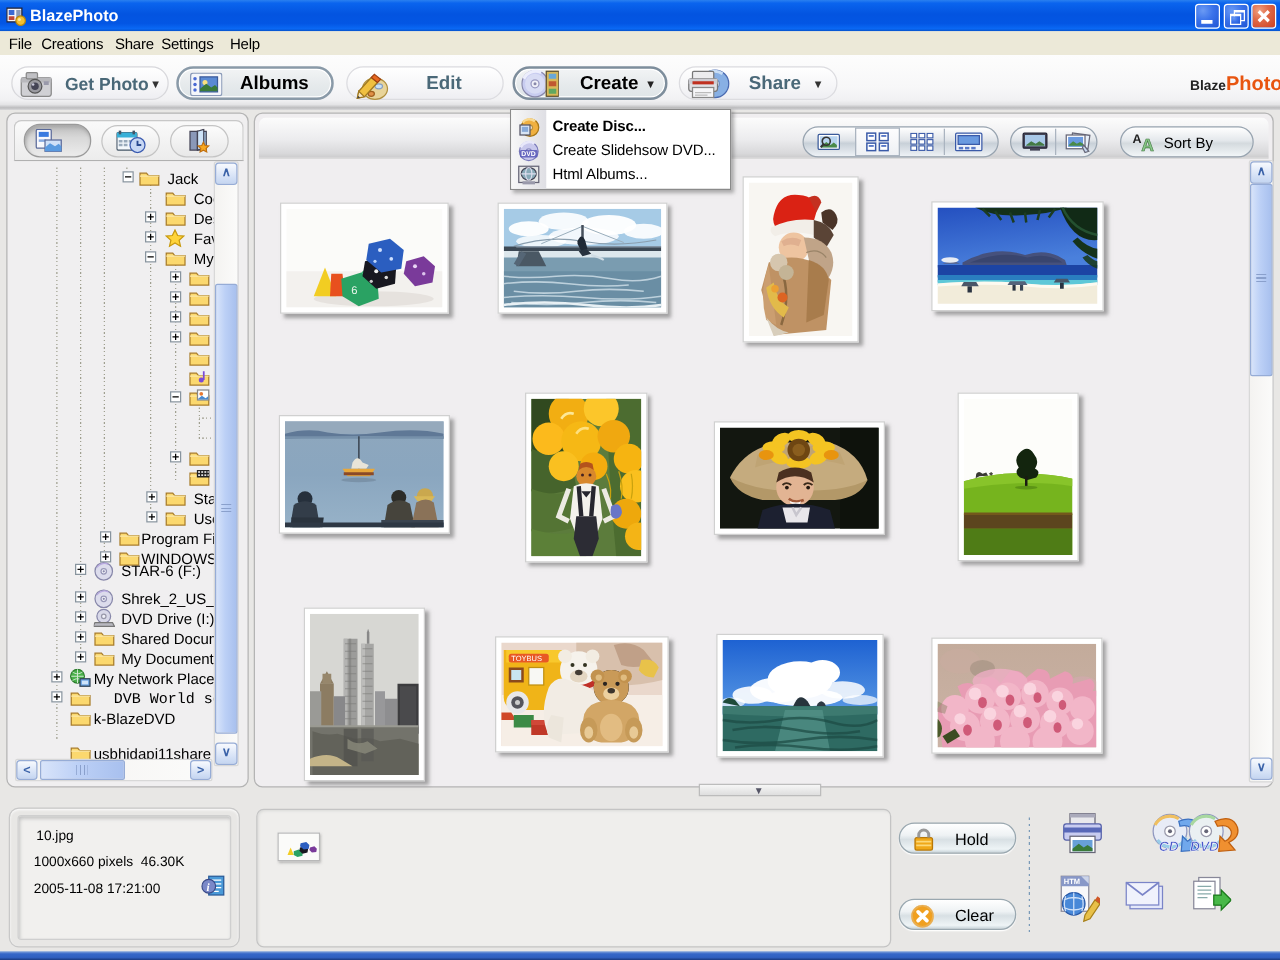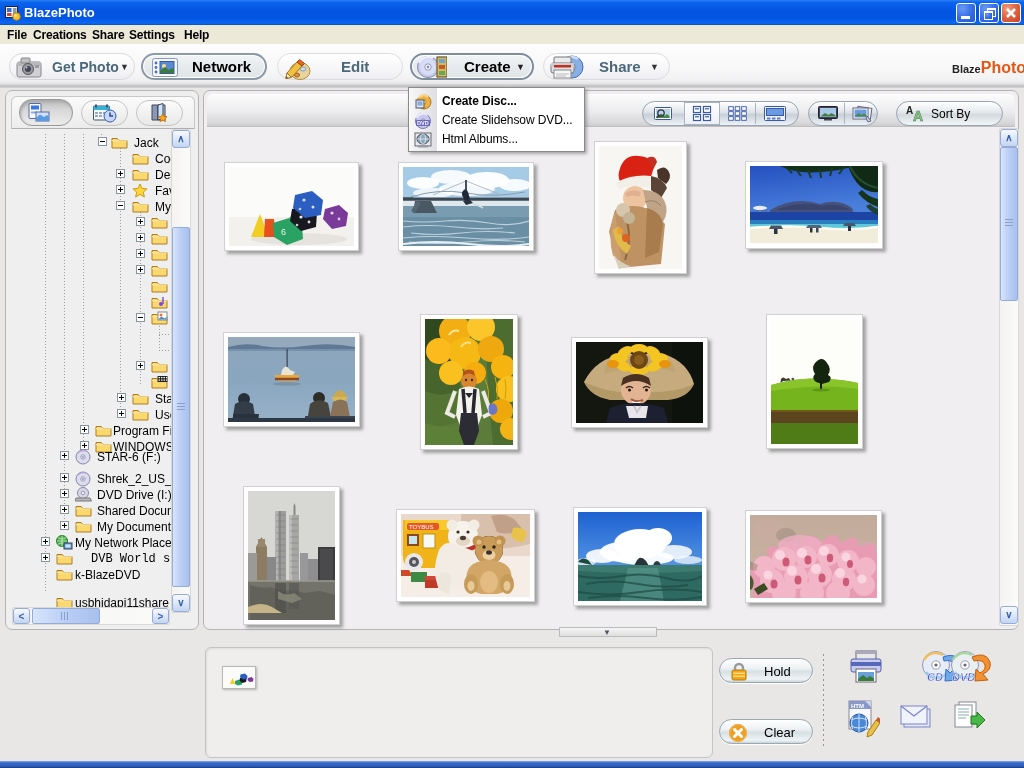--- a/index.html
+++ b/index.html
@@ -7,21 +7,21 @@
  font-family:"Liberation Sans",sans-serif;background:#e8e7e5;}
 .abs{position:absolute;}
 #titlebar{left:0;top:0;width:1024px;height:25px;
  background:linear-gradient(to bottom,#2a80f0 0%,#0a64ee 10%,#0354e0 45%,#0356e4 75%,#0a68f4 92%,#0551c8 100%);}
 #titletext{left:24px;top:5px;color:#fff;font-size:13px;font-weight:bold;}
 .tbtn{top:3px;width:20px;height:20px;border-radius:3px;border:1px solid #fff;box-sizing:border-box;}
 .tbtn.min,.tbtn.max{background:radial-gradient(circle at 30% 25%,#6a9af4 0%,#3a72ea 45%,#1f55d4 100%);}
 .tbtn.close{background:radial-gradient(circle at 30% 25%,#f0a080 0%,#e06a48 40%,#cc4024 100%);}
 .tbtn span{position:absolute;color:#fff;}
 #menubar{left:0;top:25px;width:1024px;height:19px;background:#ece9d8;font-size:12px;color:#000;letter-spacing:-0.2px;}
-#menubar span{position:absolute;top:3px;font-weight:bold;}
+#menubar span{position:absolute;top:3px;}
 #toolbar{left:0;top:44px;width:1024px;height:44px;
  background:linear-gradient(to bottom,#fdfdfd 0%,#f7f7f8 60%,#f1f1f3 82%,#e4e4e6 90%,#bcbcbe 96%,#d8d8da 100%);}
 .toolbtn{top:53px;height:27px;border-radius:14px;box-sizing:border-box;}
 #leftpanel{left:5px;top:90px;width:194px;height:540px;background:#f0eff0;
  border:1px solid #b4b4b4;border-radius:7px;box-sizing:border-box;}
 #rightpanel{left:203px;top:90px;width:816px;height:540px;background:#f0eef0;
  border:1px solid #b4b4b4;border-radius:7px;box-sizing:border-box;}
 #gridtopbar{left:3px;top:3px;width:808px;height:32px;border-radius:6px 6px 0 0;
  background:linear-gradient(to bottom,#fcfcfc,#ececee 55%,#d8d8da 90%,#cccccd);border-bottom:1px solid #c0c0c0;}
 #gridarea{left:3px;top:36px;width:808px;height:500px;background:#f0eef0;}
@@ -93,21 +93,21 @@
 </div>
 <div class="abs" id="toolbar"></div>
 
 <div class="abs toolbtn" style="left:9px;width:126px;background:linear-gradient(#ffffff,#f6f6f8 60%,#eeeef2);border:1px solid #d8d8dc;"></div>
 <div class="abs toolbtn" style="left:141px;width:126px;background:linear-gradient(#f2f4f5,#e6eaec 55%,#dfe5e8);border:2px solid #8a9aa8;box-shadow:inset 0 0 0 1px #fff;"></div>
 <div class="abs toolbtn" style="left:277px;width:126px;background:linear-gradient(#ffffff,#f6f6f8 60%,#eeeef2);border:1px solid #dcdce0;"></div>
 <div class="abs toolbtn" style="left:410px;width:124px;background:linear-gradient(#f2f4f5,#e6eaec 55%,#dfe5e8);border:2px solid #7e8e9c;box-shadow:inset 0 0 0 1px #fff;"></div>
 <div class="abs toolbtn" style="left:543px;width:127px;background:linear-gradient(#ffffff,#f6f6f8 60%,#eeeef2);border:1px solid #dcdce0;"></div>
 <div class="abs" style="left:52px;top:59px;font-size:14px;font-weight:bold;color:#4a6878;">Get Photo</div>
 <div class="abs" style="left:120px;top:62px;font-size:9px;color:#333;">▼</div>
-<div class="abs" style="left:192px;top:58px;font-size:15px;font-weight:bold;color:#000;">Network</div>
+<div class="abs" style="left:192px;top:58px;font-size:15px;font-weight:bold;color:#000;">Albums</div>
 <div class="abs" style="left:341px;top:58px;font-size:15px;font-weight:bold;color:#4a6878;">Edit</div>
 <div class="abs" style="left:464px;top:58px;font-size:15px;font-weight:bold;color:#000;">Create</div>
 <div class="abs" style="left:516px;top:62px;font-size:9px;color:#222;">▼</div>
 <div class="abs" style="left:599px;top:58px;font-size:15px;font-weight:bold;color:#4a6878;">Share</div>
 <div class="abs" style="left:650px;top:62px;font-size:9px;color:#333;">▼</div>
 <div class="abs" style="left:952px;top:59px;font-weight:bold;"><span style="font-size:11px;color:#222;">Blaze</span><span style="font-size:16px;color:#e85510;">Photo</span></div>
 
 <div class="abs" style="left:16px;top:56px;"><svg width="26" height="22">
 <rect x="1" y="6" width="24" height="15" rx="2" fill="#d0d0d4" stroke="#888"></rect>
 <rect x="1" y="6" width="24" height="4" fill="#b8b8bc"></rect>
@@ -957,20 +957,35 @@
 </g>
 <path d="M0 60 q6 6 2 14 l-4 2z" fill="#4a5a2a"></path>
 <path d="M4 74 l10 -6 l4 6 l-10 6z" fill="#3c4c22"></path>
 <path d="M0 46 l8 4 l-2 6 l-8 -2z" fill="#55683250"></path>
 </svg>
   </div>
 <div class="abs" id="splitbtn">
     <span style="position:absolute;left:43px;top:0px;font-size:8px;color:#556;">▼</span>
   </div>
 <div class="abs" id="bottompanel">
+  <div class="abs" id="infobox">
+      <div class="abs" id="infoinner">
+    <div class="abs" style="left:14px;top:10px;">10.jpg</div>
+    <div class="abs" style="left:12px;top:31px;">1000x660 pixels&nbsp; 46.30K</div>
+    <div class="abs" style="left:12px;top:52px;">2005-11-08 17:21:00</div>
+    <div class="abs" style="left:146px;top:46px;"><svg width="19" height="19">
+      <rect x="6" y="2" width="12" height="15" fill="#4a9ad8" stroke="#2a5a98"></rect>
+      <g stroke="#fff" stroke-width="1">
+              <path d="M8 5h8M8 8h8M8 11h8M8 14h6"></path>
+            </g>
+      <circle cx="6" cy="10" r="5.5" fill="#7a88c8" stroke="#3a4a88"></circle>
+      <text x="4.2" y="13.5" font-size="9" font-weight="bold" fill="#fff" font-family="Liberation Serif" font-style="italic">i</text>
+          </svg></div>
+  </div>
+    </div>
   <div class="abs" id="stripbox"></div>
   <div class="abs" style="left:222px;top:24px;width:34px;height:23px;background:#fff;border:1px solid #b8b8b8;box-shadow:1px 1px 2px rgba(120,120,120,.5);box-sizing:border-box;">
     <svg width="32" height="21">
         <rect width="32" height="21" fill="#fbfbf9"></rect>
         <path d="M7 17 L9.5 11 L12 17z" fill="#f2cd22"></path>
         <polygon points="12,14 16,12.5 19,14.5 19,17.5 15,18.6 12,17" fill="#2aa263"></polygon>
         <polygon points="17,11 21,10 23.5,12 23,15 19,16 16.5,13.5" fill="#181820"></polygon>
         <polygon points="17.5,7.5 22,6.5 24.5,9 24,12 20,12.5 17,10" fill="#2b5ec0"></polygon>
         <polygon points="25,11 28.5,10 30.5,12 30,14.5 26.5,15 24.5,13" fill="#7a3a9a"></polygon>
       </svg>

